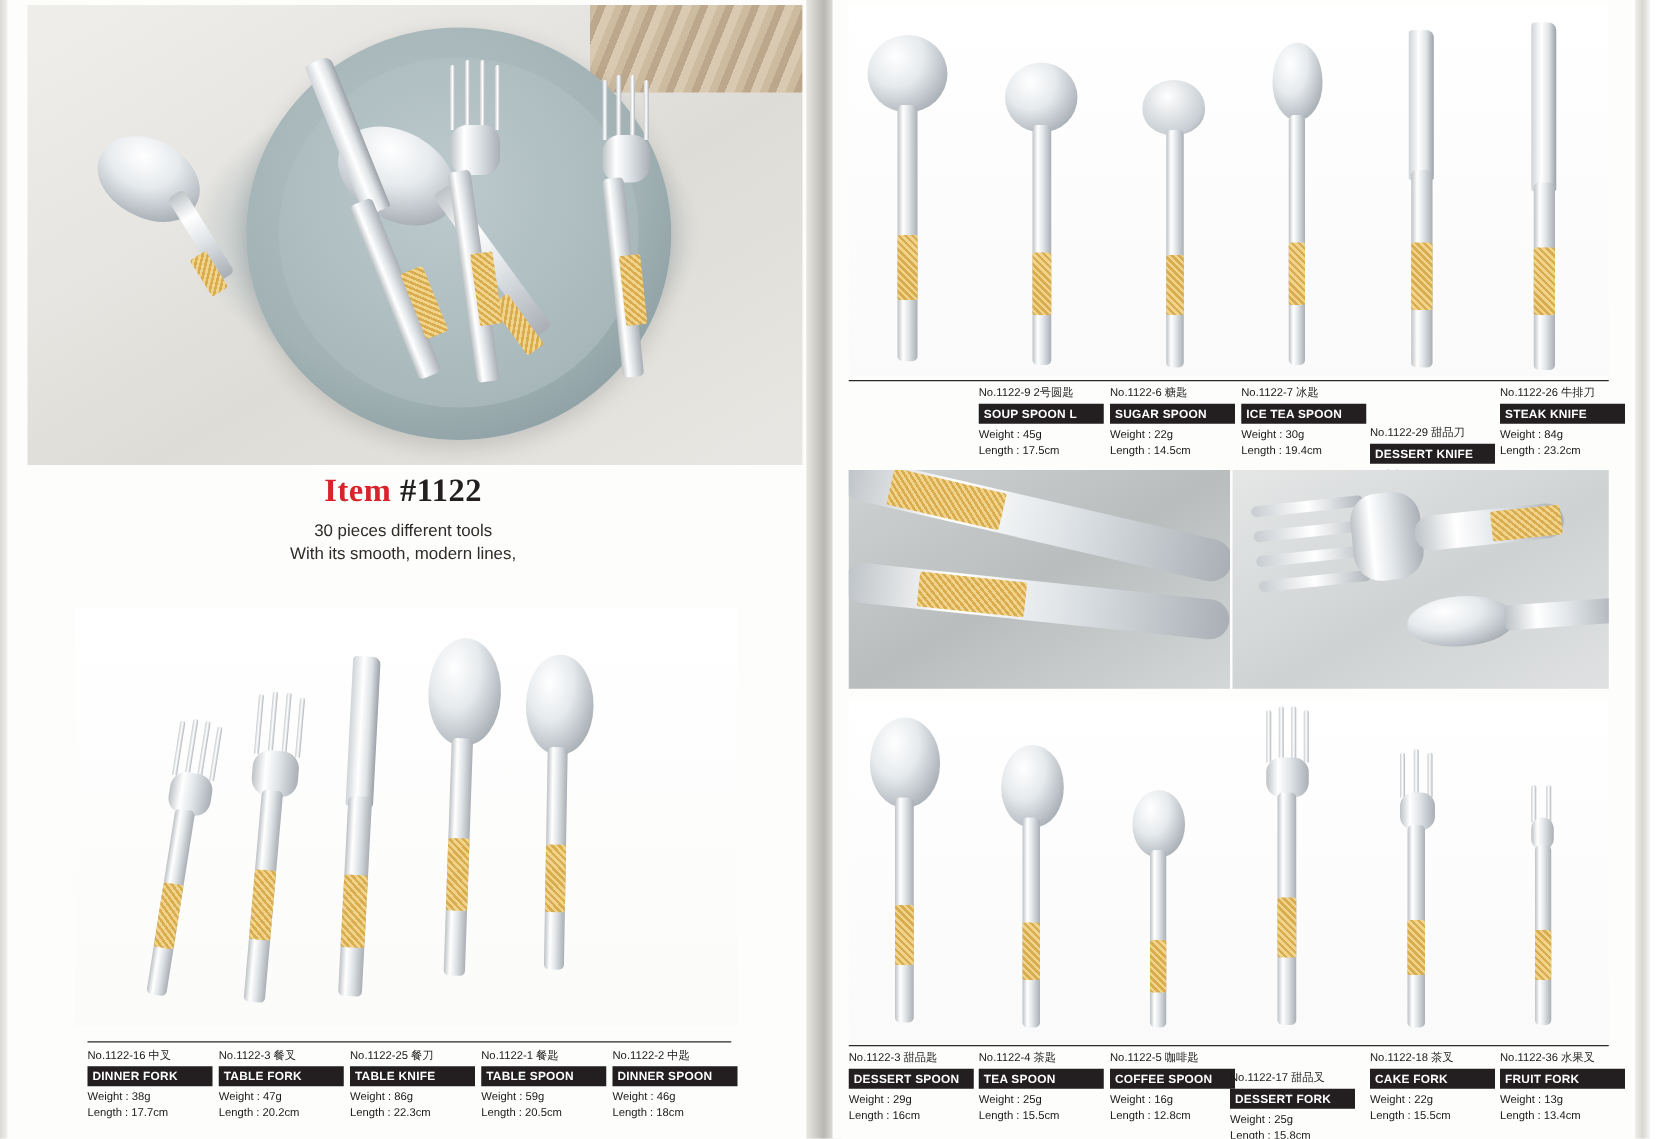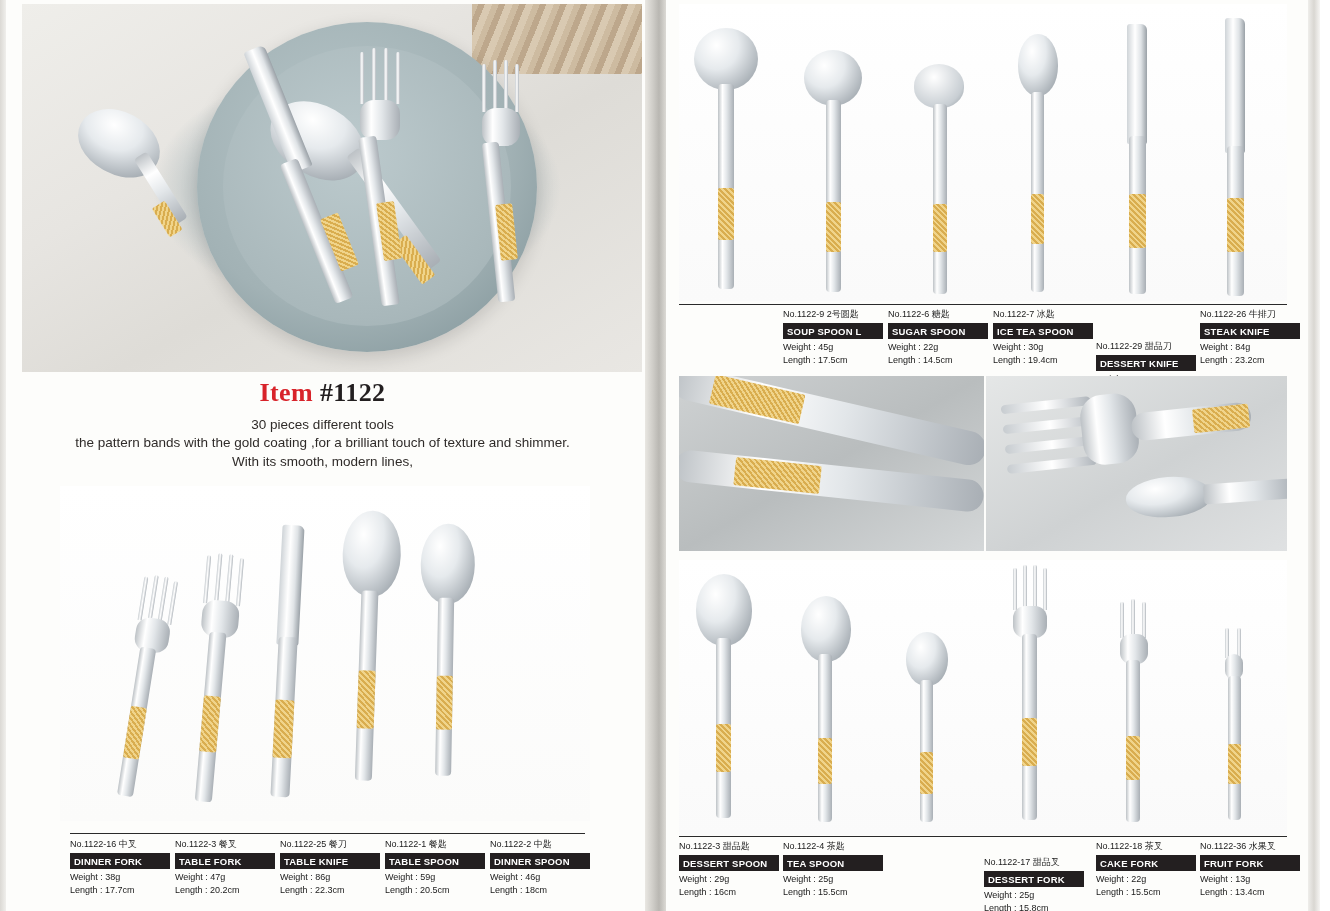--- a/index.html
+++ b/index.html
@@ -252,21 +252,20 @@
         <div class="gold" style="left:24px; top:140px; width:17px; height:56px; transform:rotate(-6deg);"></div>
       </div>
     </div>
 
     <div class="item-title">
       <span class="word">Item </span><span class="num">#1122</span>
     </div>
 
     <div class="blurb">
       <div>30 pieces different tools</div>
-      <div>the pattern bands with the gold coating ,for a brilliant touch of texture and shimmer.</div>
       <div>With its smooth, modern lines,</div>
     </div>
 
     <div class="photo lower-photo">
 
       <div class="cut" style="left:60px; top:95px; width:90px; height:230px; transform:rotate(9deg);">
         <div class="tine" style="left:6px; top:0; height:44px;"></div>
         <div class="tine" style="left:16px; top:-3px; height:47px;"></div>
         <div class="tine" style="left:26px; top:-3px; height:47px;"></div>
         <div class="tine" style="left:36px; top:0; height:44px;"></div>
@@ -495,20 +494,26 @@
     <span class="name">DESSERT SPOON</span>
     <div class="line">Weight : 29g</div>
     <div class="line">Length : 16cm</div>
   </div>
   <div class="spec" style="left:783px; top:840px;">
     <div class="code">No.1122-4   茶匙</div>
     <span class="name">TEA SPOON</span>
     <div class="line">Weight : 25g</div>
     <div class="line">Length : 15.5cm</div>
   </div>
+  <div class="spec" style="left:888px; top:840px;">
+    <div class="code">No.1122-5   咖啡匙</div>
+    <span class="name">COFFEE SPOON</span>
+    <div class="line">Weight : 16g</div>
+    <div class="line">Length : 12.8cm</div>
+  </div>
   <div class="spec" style="left:984px; top:840px;margin-top:16px;">
     <div class="code">No.1122-17  甜品叉</div>
     <span class="name">DESSERT FORK</span>
     <div class="line">Weight : 25g</div>
     <div class="line">Length : 15.8cm</div>
   </div>
   <div class="spec" style="left:1096px; top:840px;">
     <div class="code">No.1122-18  茶叉</div>
     <span class="name">CAKE FORK</span>
     <div class="line">Weight : 22g</div>

